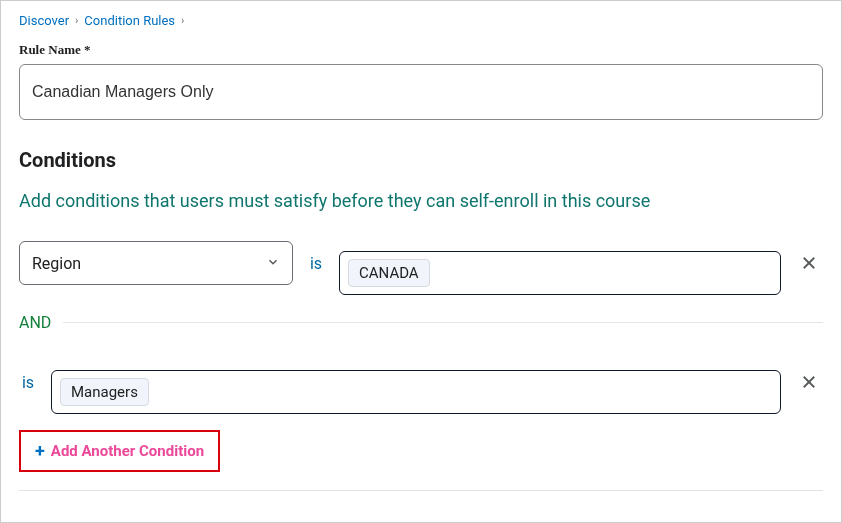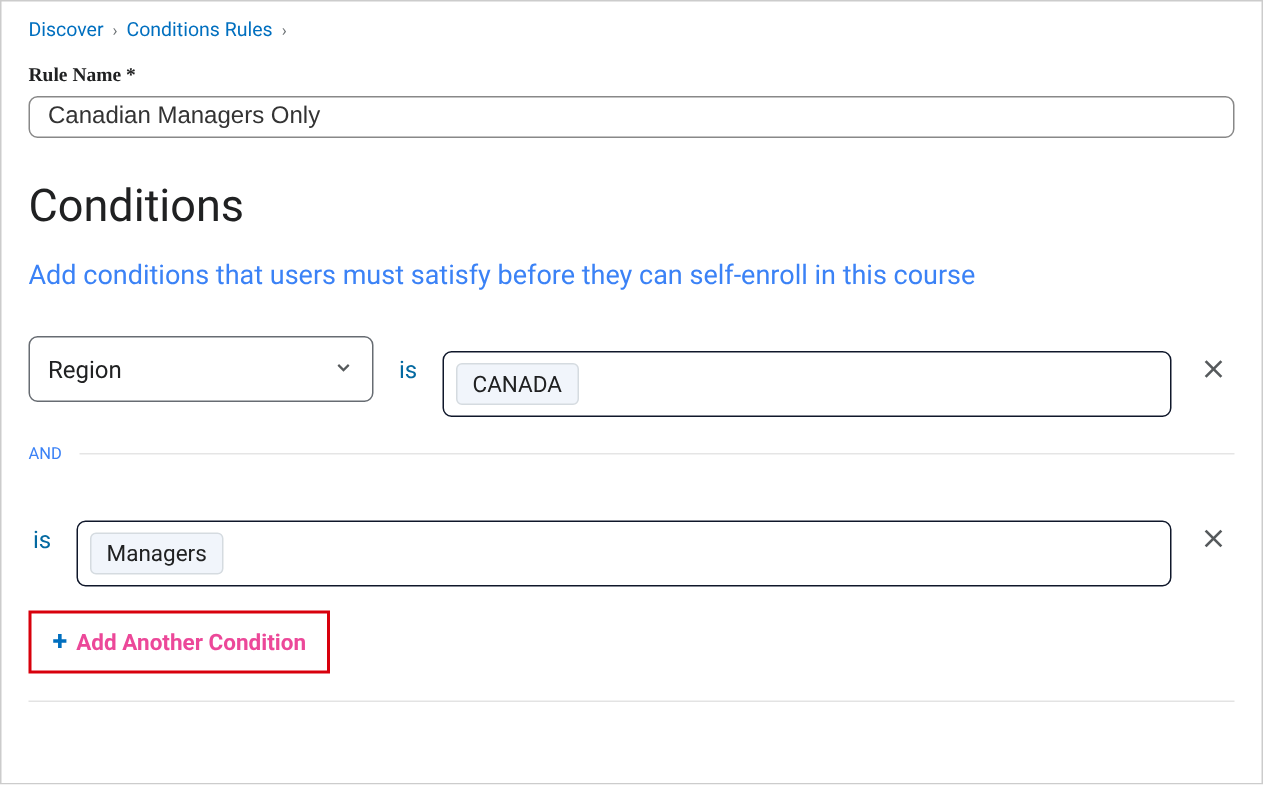--- a/index.html
+++ b/index.html
@@ -30,45 +30,45 @@
   .breadcrumb .sep { color: #6e7376; font-size: 11px; }
   .field-label {
     font-size: 13px;
     font-weight: 700;
     margin-bottom: 6px;
     display: block;
     font-family: Liberation Serif, serif;
   }
   .text-input {
     width: 100%;
-    height: 28px;
+    height: 56px;
     border: 1px solid #888;
     border-radius: 6px;
     padding: 0 12px;
     font-size: 16px;
     color: #333;
   }
   h2.conditions-title {
-    font-size: 30px;
-    font-weight: 400;
+    font-size: 20px;
+    font-weight: 700;
     margin: 28px 0 18px 0;
   }
   .conditions-desc {
     font-size: 18px;
-    color: #3b82f6;
+    color: #0f766e;
     margin-bottom: 20px;
   }
   .cond-row {
     display: flex;
     align-items: center;
     gap: 14px;
     margin-bottom: 4px;
   }
   .dropdown {
-    width: 230px;
+    width: 274px;
     height: 44px;
     border: 1px solid #676c72;
     border-radius: 6px;
     display: flex;
     align-items: center;
     justify-content: space-between;
     padding: 0 12px;
     font-size: 16px;
     background: #fff;
   }
@@ -101,21 +101,21 @@
     cursor: pointer;
     color: #333;
   }
   .remove-btn svg { stroke: #565a5c; stroke-width: 2.4; }
   .and-row {
     display: flex;
     align-items: center;
     gap: 12px;
     margin: 18px 0 18px 0;
   }
-  .and-text { font-size: 11px; color: #3b82f6; }
+  .and-text { font-size: 16px; color: #15803d; }
   .and-line { flex: 1; height: 1px; background: #e5e5e5; }
   .add-condition-wrap {
     display: inline-flex;
     align-items: center;
     gap: 6px;
     border: 2px solid #d8000c;
     padding: 10px 14px;
     margin-top: 12px;
     cursor: pointer;
   }
@@ -149,21 +149,21 @@
   .matches-text { font-size: 14px; color: #494c4e; }
 </style>
 </head>
 <body>
 
 <div class="container">
 
   <nav class="breadcrumb">
     <a href="#">Discover</a>
     <span class="sep">›</span>
-    <a href="#">Conditions Rules</a>
+    <a href="#">Condition Rules</a>
     <span class="sep">›</span>
   </nav>
 
   <label class="field-label">Rule Name *</label>
   <input type="text" class="text-input" value="Canadian Managers Only" style="">
 
   <h2 class="conditions-title">Conditions</h2>
 
   <div class="conditions-desc">Add conditions that users must satisfy before they can self-enroll in this course</div>
 

